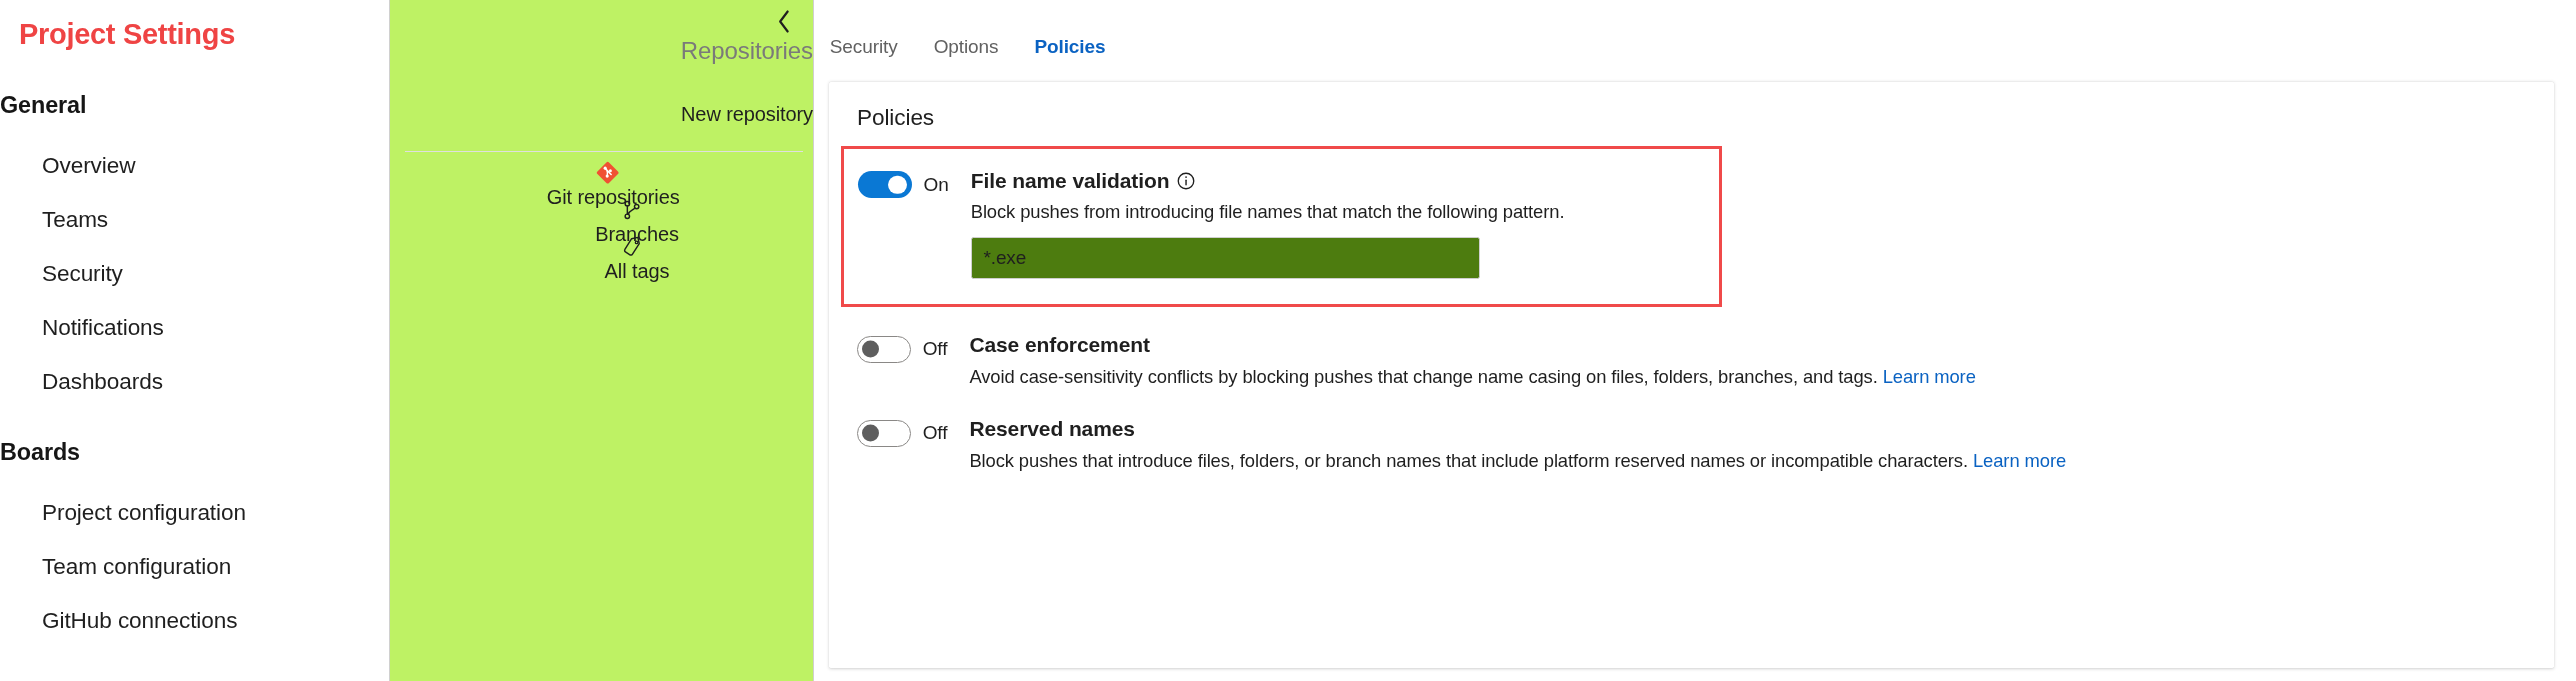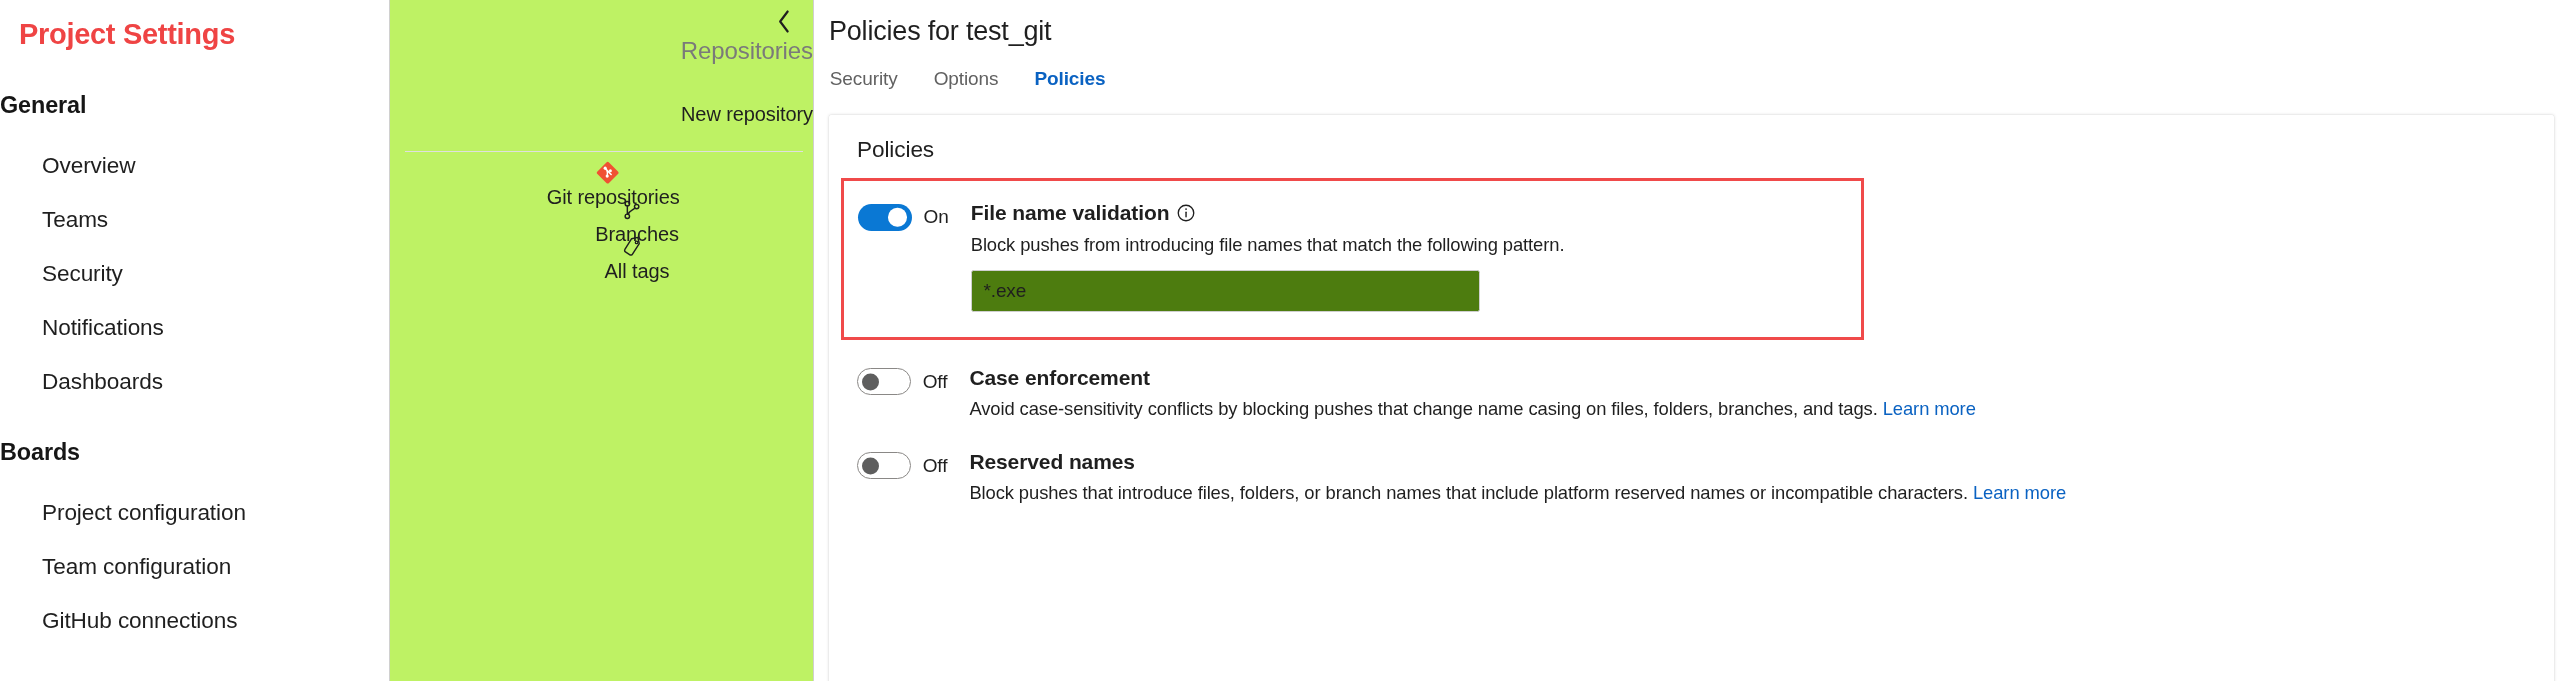--- a/index.html
+++ b/index.html
@@ -212,21 +212,21 @@
   .policy-row {
     display: flex;
     align-items: flex-start;
     padding: 10px 0 0 28px;
     position: relative;
   }
   .policy-row.highlighted {
     border: 3.3px solid #f04a4a;
     margin: 0 0 0 11.7px;
     padding: 20px 0 25px 14.2px;
-    width: 1023px;
+    width: 881px;
   }
   .policy-row.plain { padding-top: 26px; padding-bottom: 3.3px; }
 
   .toggle-wrap {
     display: flex;
     align-items: center;
     flex: 0 0 auto;
     margin-right: 22px;
     padding-top: 2.5px;
   }
@@ -377,21 +377,20 @@
               <circle cx="18.4" cy="7.6" r="1.5" stroke="#1f1f1f" stroke-width="1.5"></circle>
             </svg>
           </span>
           <span class="tree-label">All tags</span>
         </div>
       </div>
   </section>
 
   <main class="main">
     <div class="main-inner">
-      <h1 class="main-title">Policies for test_git</h1>
 
       <div class="tabs" id="main-tabs">
           <div class="tab">Security</div>
           <div class="tab">Options</div>
           <div class="tab active">Policies</div>
         </div>
 
       <div class="card">
         <div class="card-heading">Policies</div>
         <div class="policy-list" id="policy-list">

